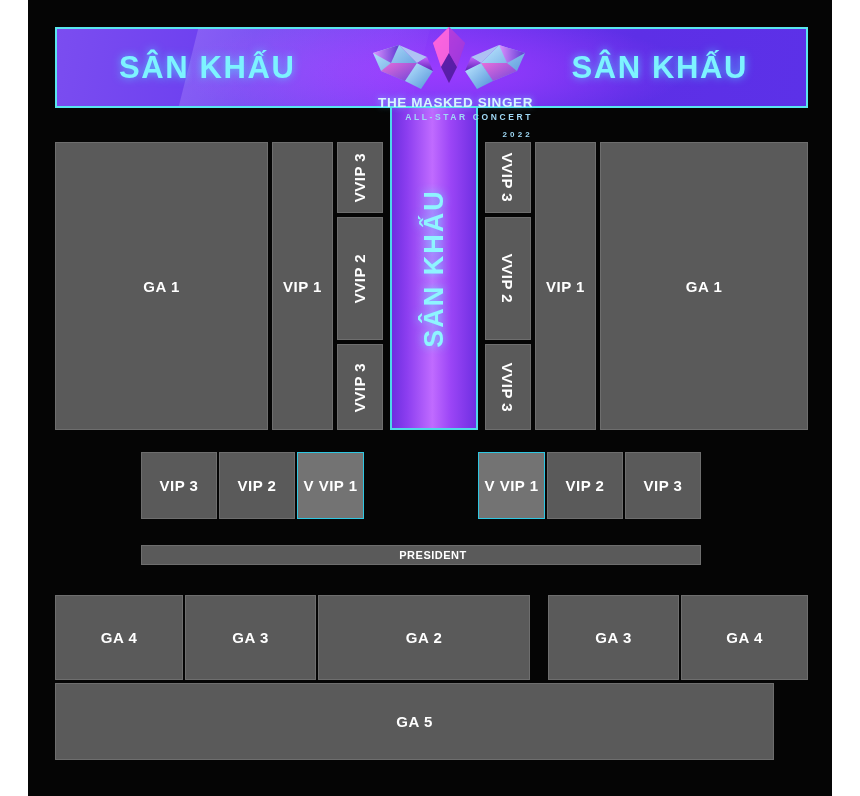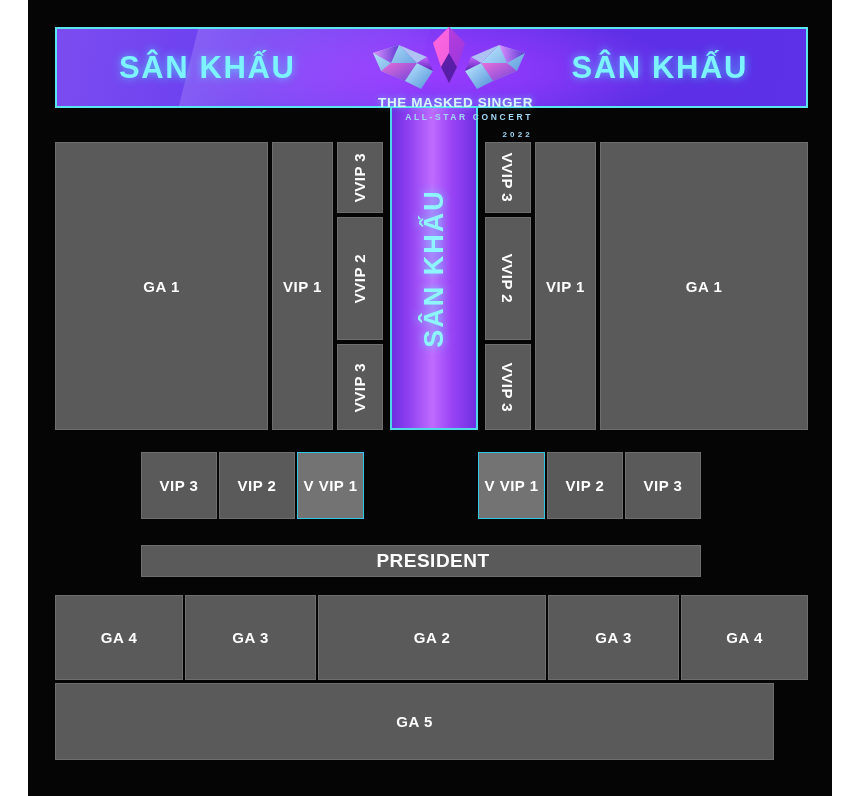--- a/index.html
+++ b/index.html
@@ -265,31 +265,31 @@
     <div class="blk cyan" style="left:450px; top:452px; width:67px; height:67px;">
       <span class="txt">V VIP 1</span>
     </div>
     <div class="blk" style="left:519px; top:452px; width:76px; height:67px;">
       <span class="txt">VIP 2</span>
     </div>
     <div class="blk" style="left:597px; top:452px; width:76px; height:67px;">
       <span class="txt">VIP 3</span>
     </div>
 
-    <div class="blk" style="left:113px; top:545px; width:560px; height:32px; font-size:19px;padding-left:24px;">
+    <div class="blk" style="left:113px; top:545px; width:560px; height:20px; font-size:11px;padding-left:24px;">
       <span class="txt">PRESIDENT</span>
     </div>
 
     <div class="blk" style="left:27px; top:595px; width:128px; height:85px;">
       <span class="txt">GA 4</span>
     </div>
     <div class="blk" style="left:157px; top:595px; width:131px; height:85px;">
       <span class="txt">GA 3</span>
     </div>
-    <div class="blk" style="left:290px; top:595px; width:228px; height:85px;">
+    <div class="blk" style="left:290px; top:595px; width:212px; height:85px;">
       <span class="txt">GA 2</span>
     </div>
     <div class="blk" style="left:520px; top:595px; width:131px; height:85px;">
       <span class="txt">GA 3</span>
     </div>
     <div class="blk" style="left:653px; top:595px; width:127px; height:85px;">
       <span class="txt">GA 4</span>
     </div>
 
     <div class="blk" style="left:27px; top:683px; width:719px; height:77px;">

